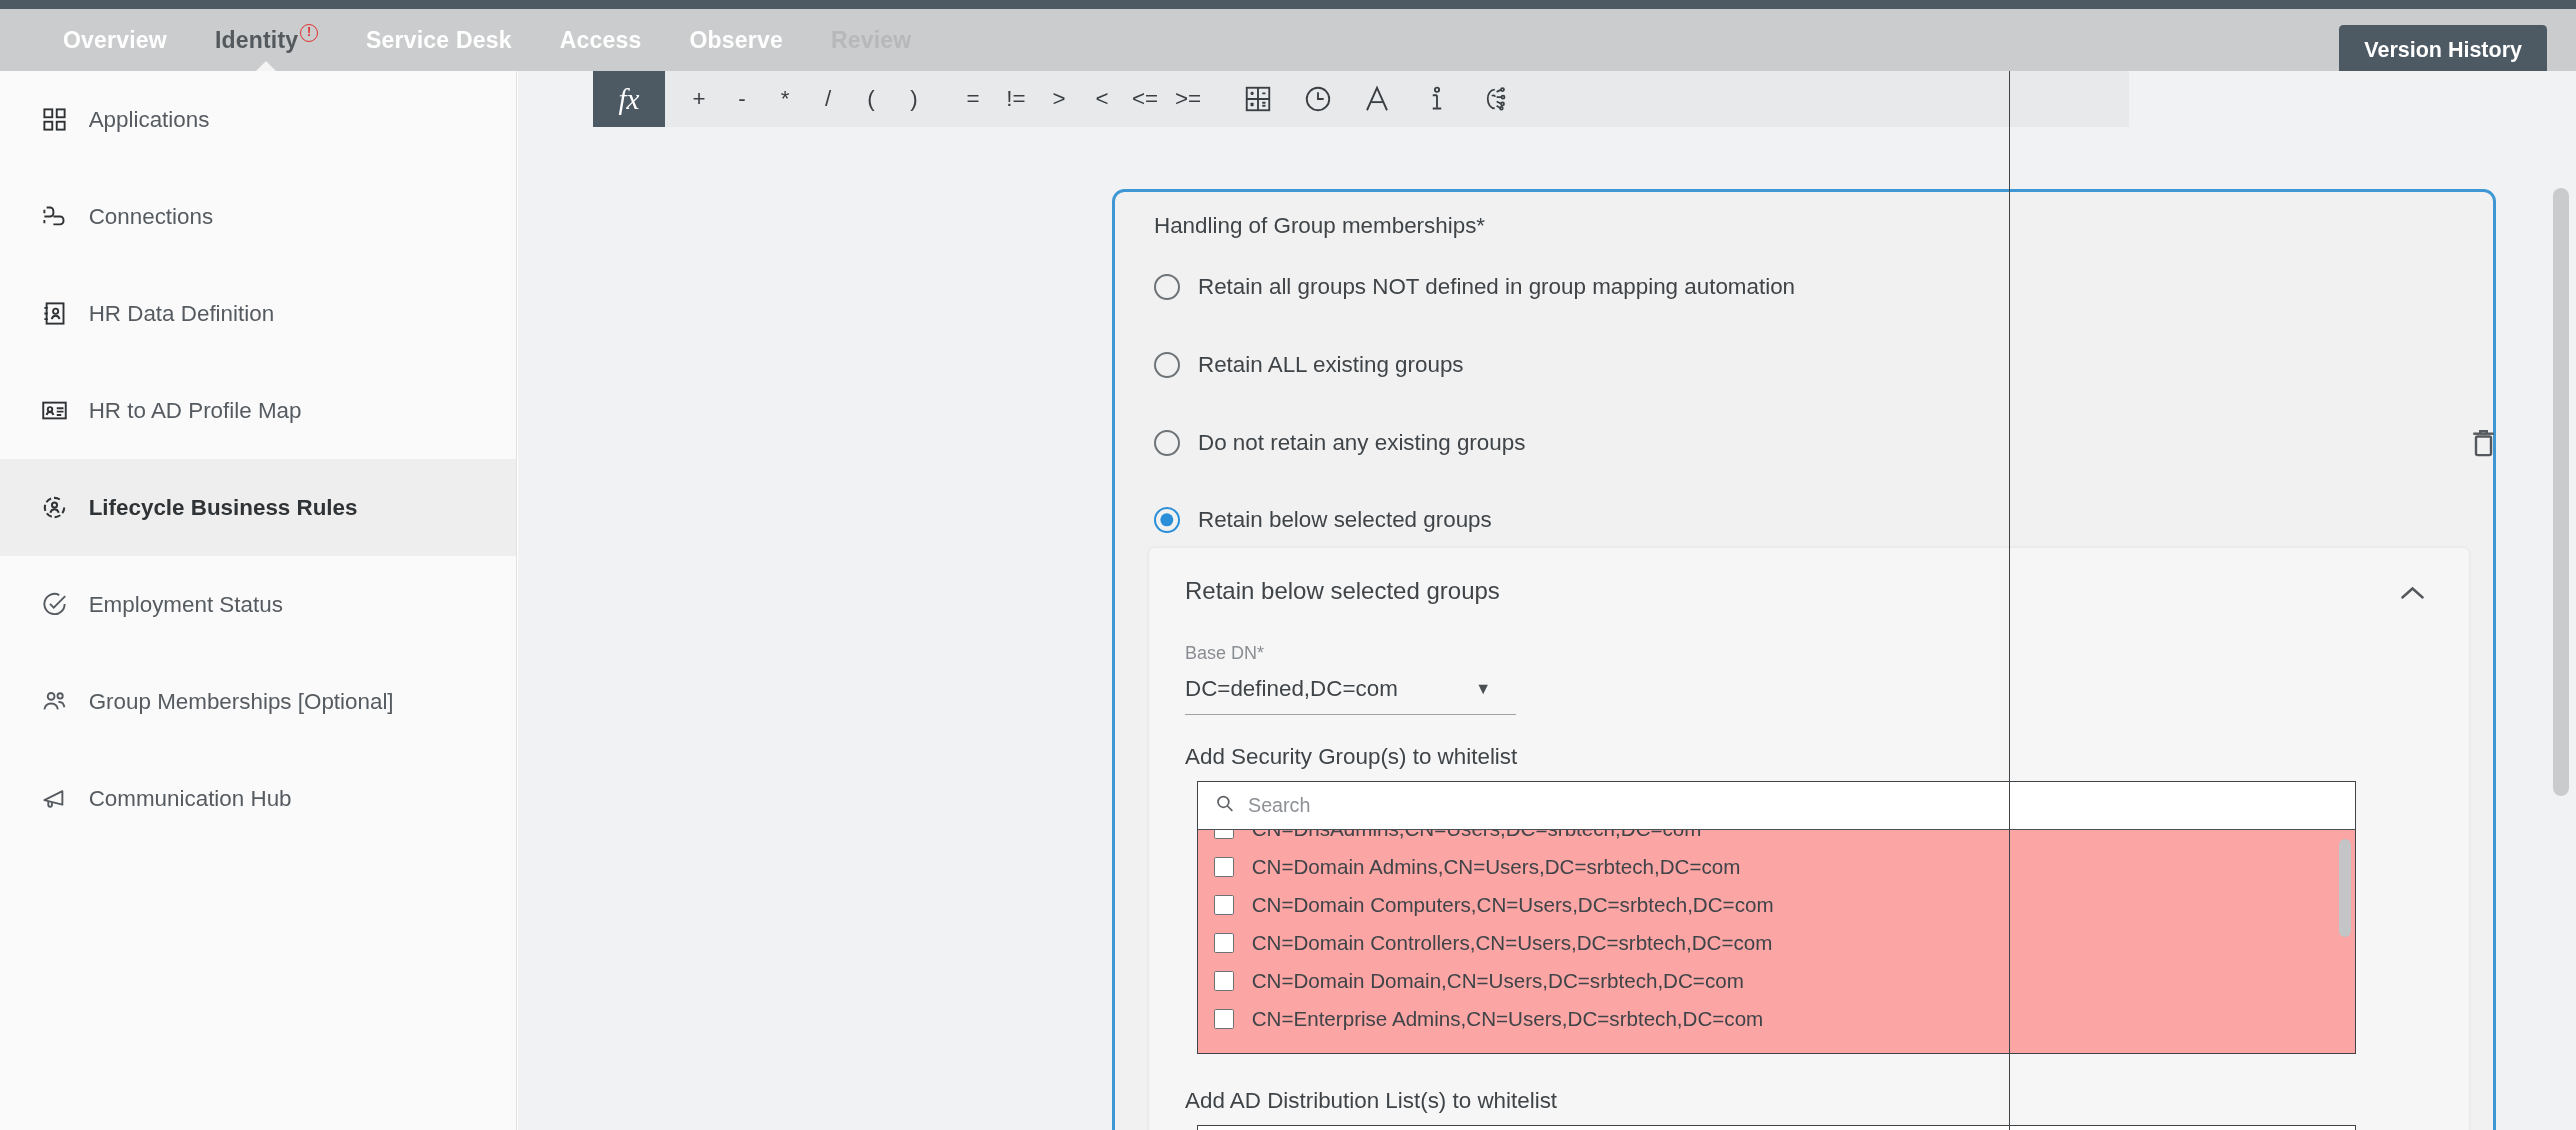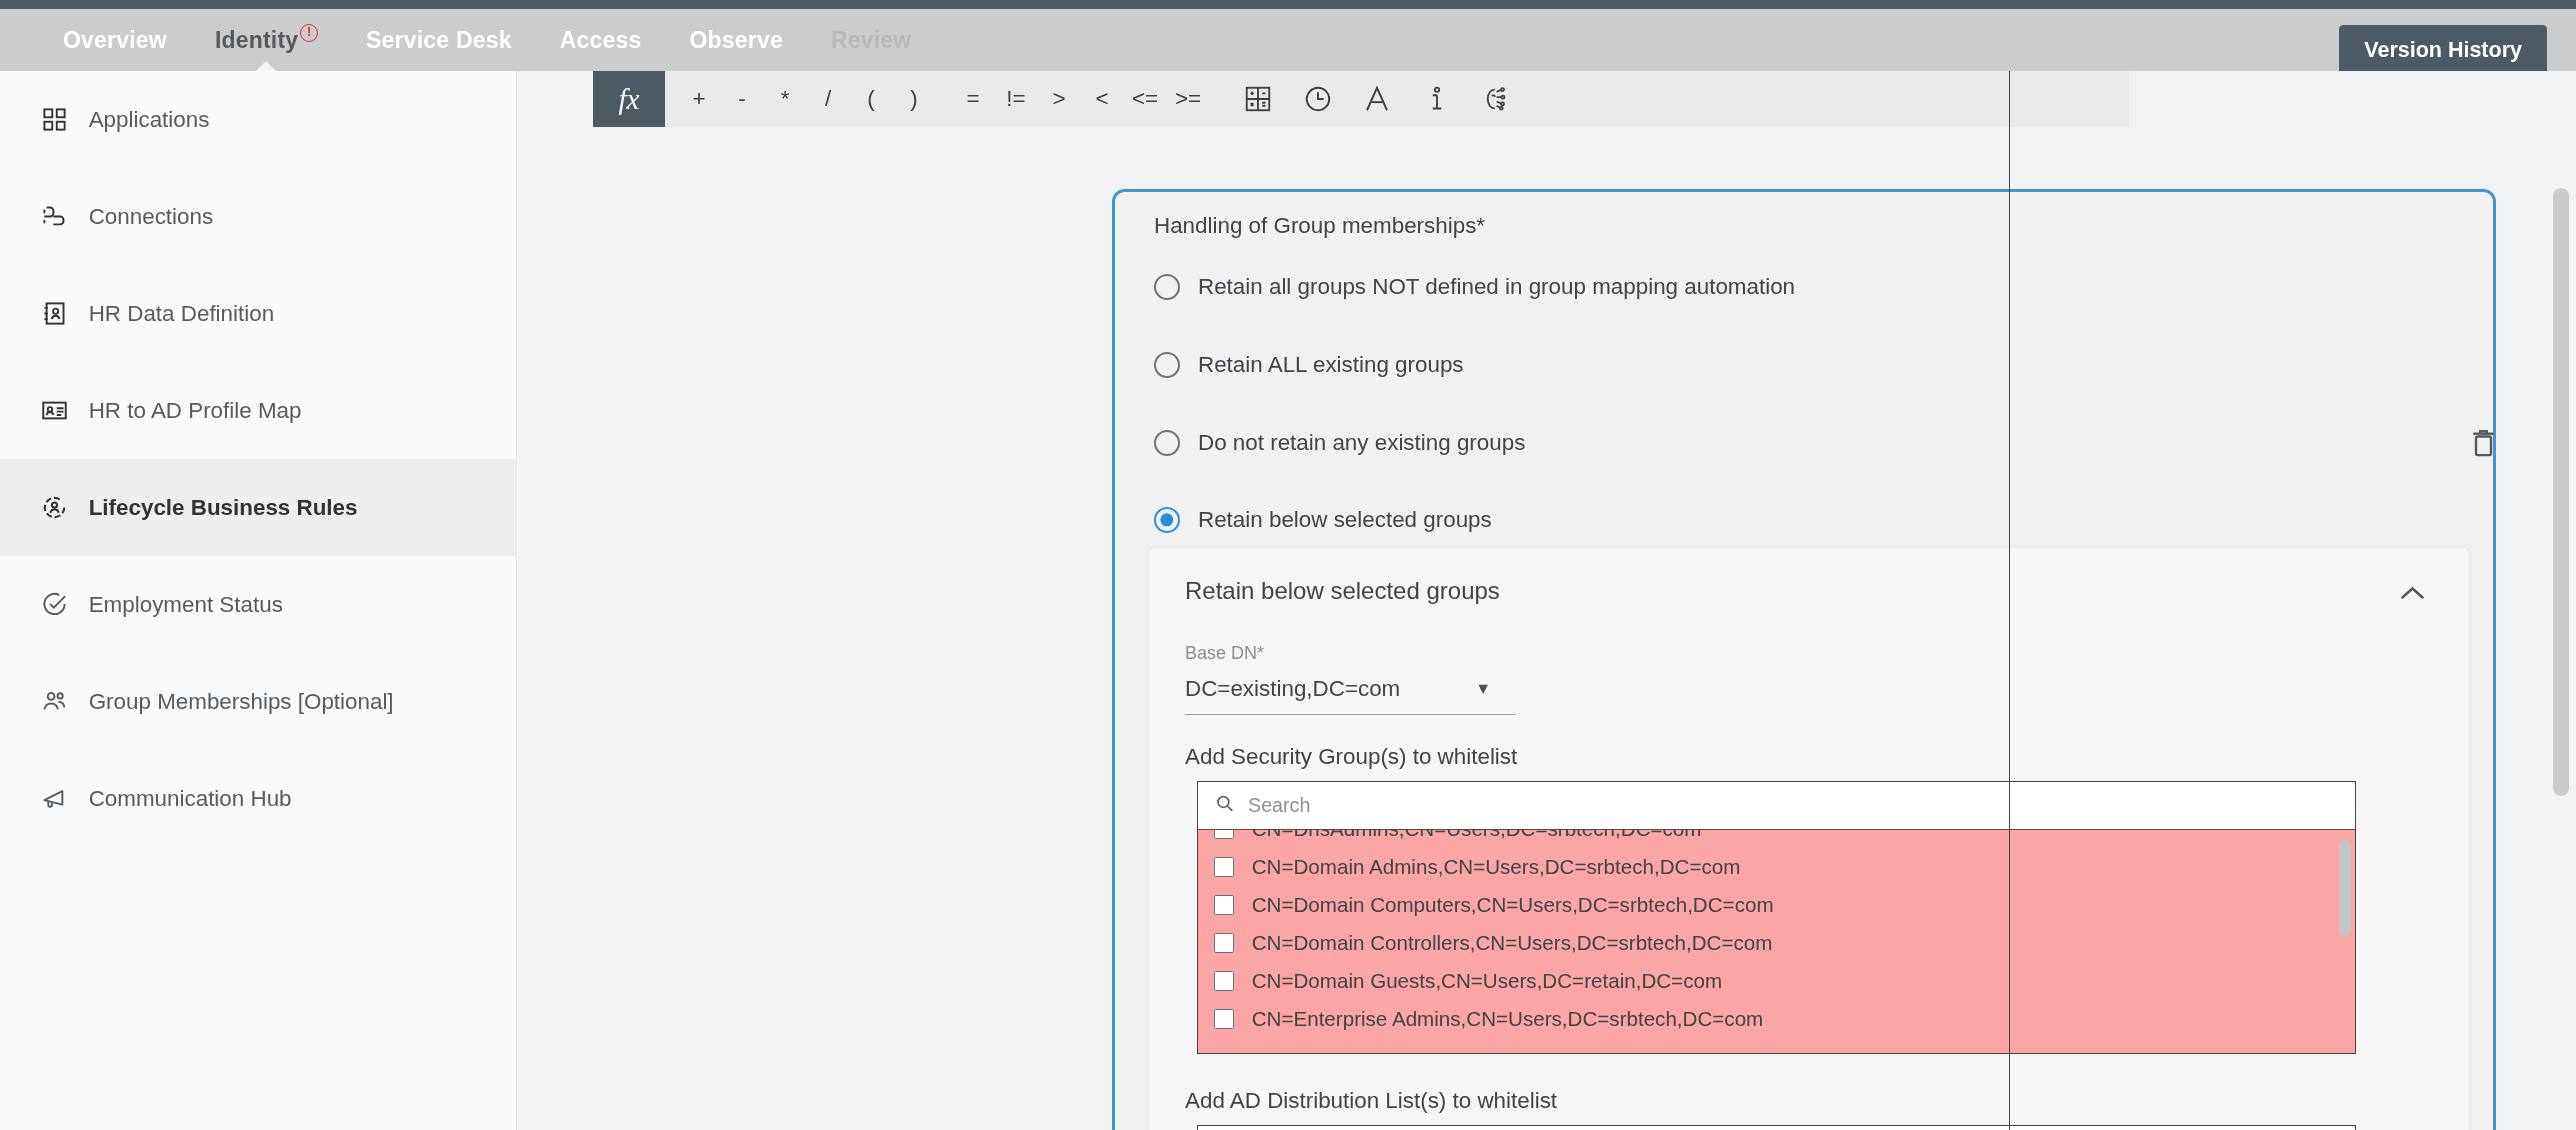--- a/index.html
+++ b/index.html
@@ -384,21 +384,21 @@
           <div class="card-head-title">Retain below selected groups</div>
           <div class="chev-up">
             <svg width="27" height="18" viewBox="0 0 24 14" fill="none" stroke="#55595d" stroke-width="2.2" stroke-linecap="round">
               <path d="M3 11l9-8 9 8"></path>
             </svg>
           </div>
         </div>
 
         <div class="field-label" style="left:36px; top:95px;">Base DN*</div>
         <div class="select-wrap" style="left:36px; top:115px;">
-          <span class="select-val">DC=existing,DC=com</span>
+          <span class="select-val">DC=defined,DC=com</span>
           <span class="select-arrow">▼</span>
         </div>
 
         <div class="section-label" style="left:36px; top:196px;">Add Security Group(s) to whitelist</div>
 
         <div class="listbox" style="left:48px; top:233px; width:1159px; height:273px;">
           <div class="list-search">
             <span>
               <svg width="21.5" height="21.5" viewBox="0 0 24 24" fill="none" stroke="#5d6165" stroke-width="1.9">
                 <circle cx="10.5" cy="10" r="6"></circle>
@@ -420,21 +420,21 @@
               <div class="list-row">
                 <span class="cbox"></span>
                 <span class="list-row-text">CN=Domain Computers,CN=Users,DC=srbtech,DC=com</span>
               </div>
               <div class="list-row">
                 <span class="cbox"></span>
                 <span class="list-row-text">CN=Domain Controllers,CN=Users,DC=srbtech,DC=com</span>
               </div>
               <div class="list-row">
                 <span class="cbox"></span>
-                <span class="list-row-text">CN=Domain Guests,CN=Users,DC=retain,DC=com</span>
+                <span class="list-row-text">CN=Domain Domain,CN=Users,DC=srbtech,DC=com</span>
               </div>
               <div class="list-row">
                 <span class="cbox"></span>
                 <span class="list-row-text">CN=Enterprise Admins,CN=Users,DC=srbtech,DC=com</span>
               </div>
 
             </div>
           </div>
           <div class="list-scroll" style="top:57px; height:98px;"></div>
         </div>

